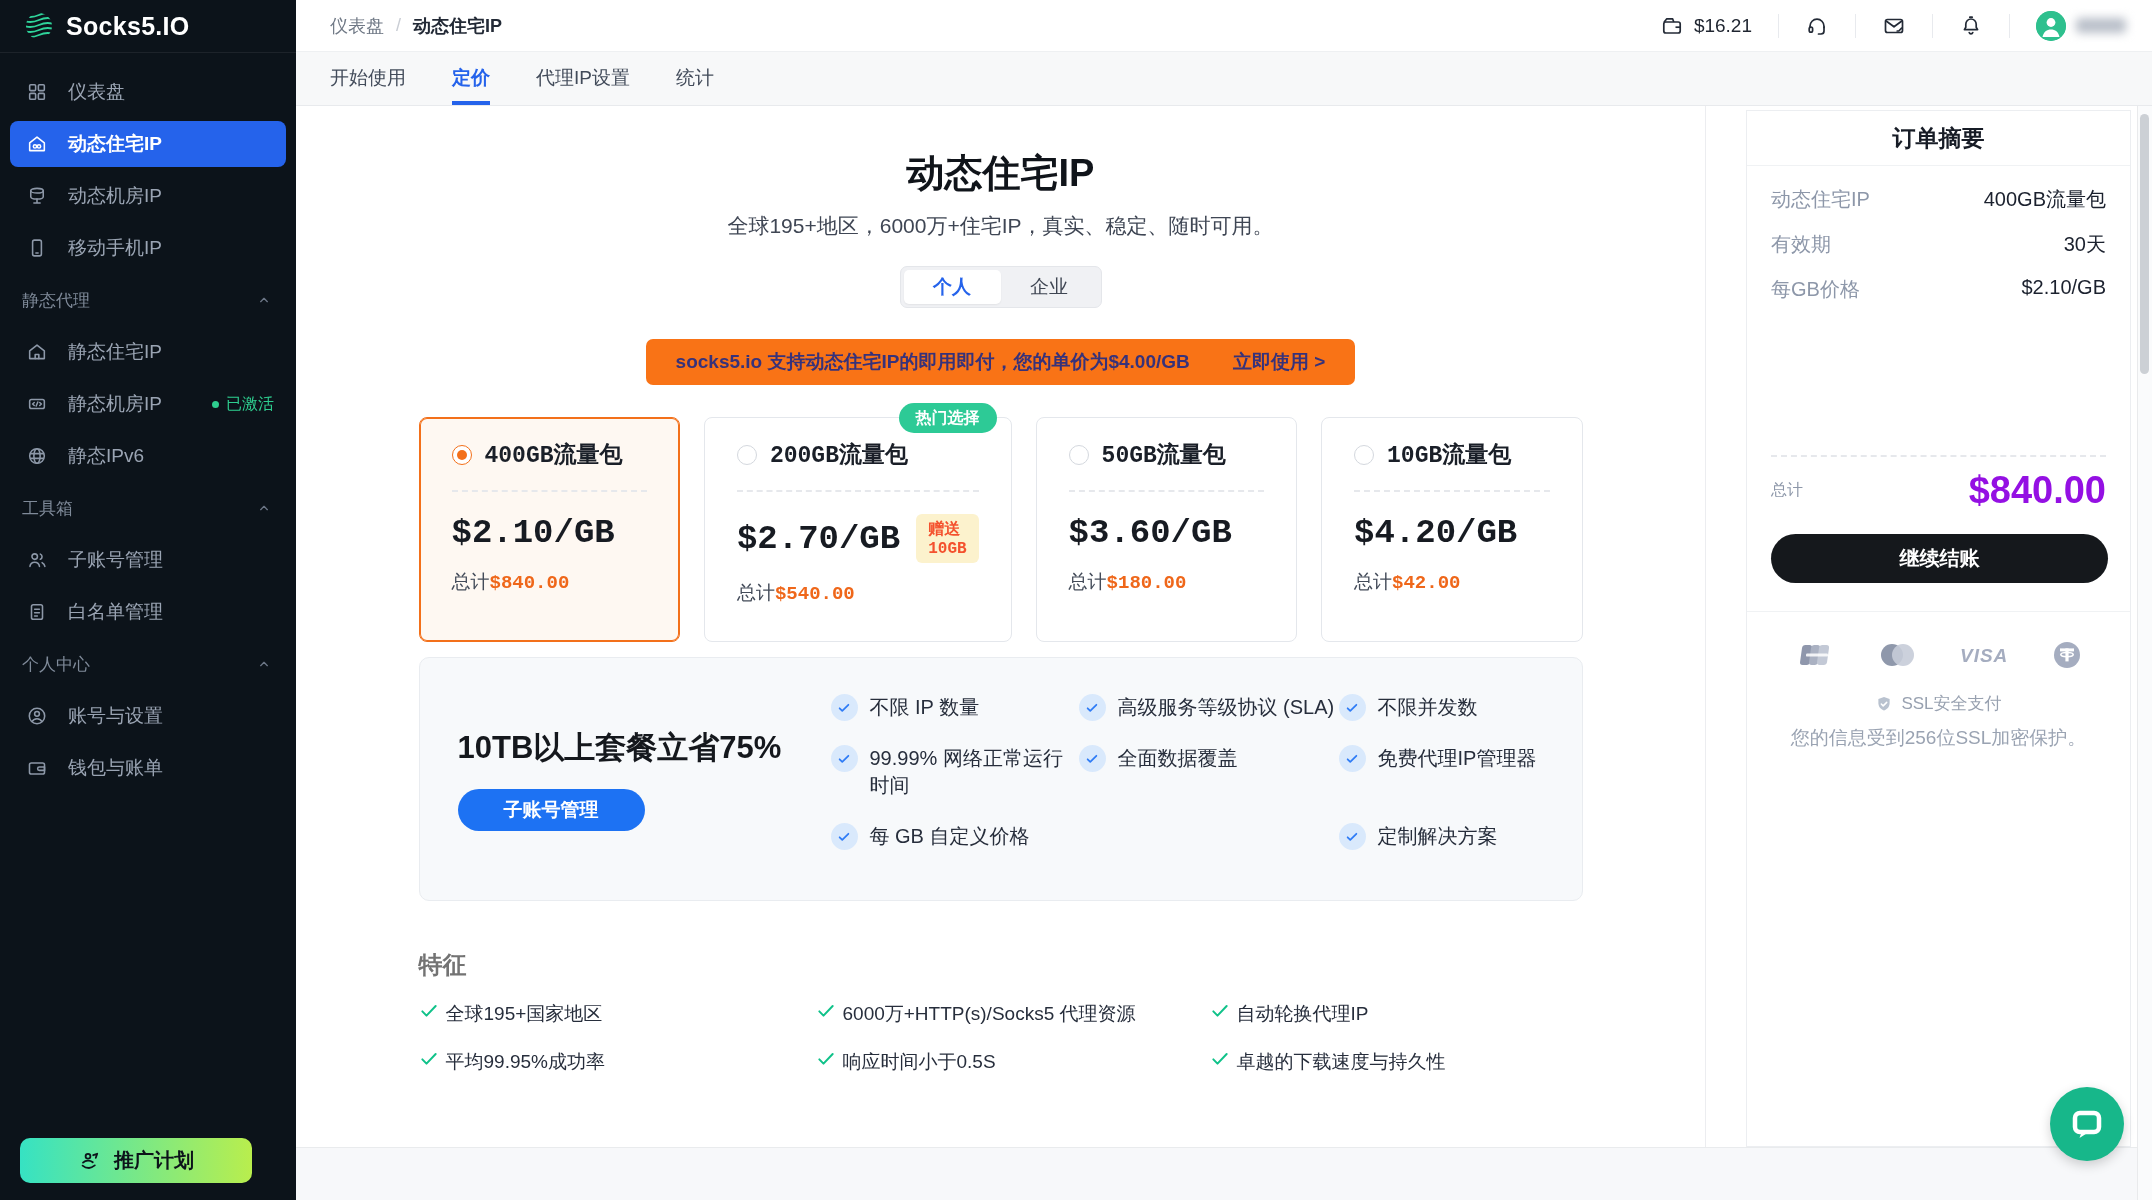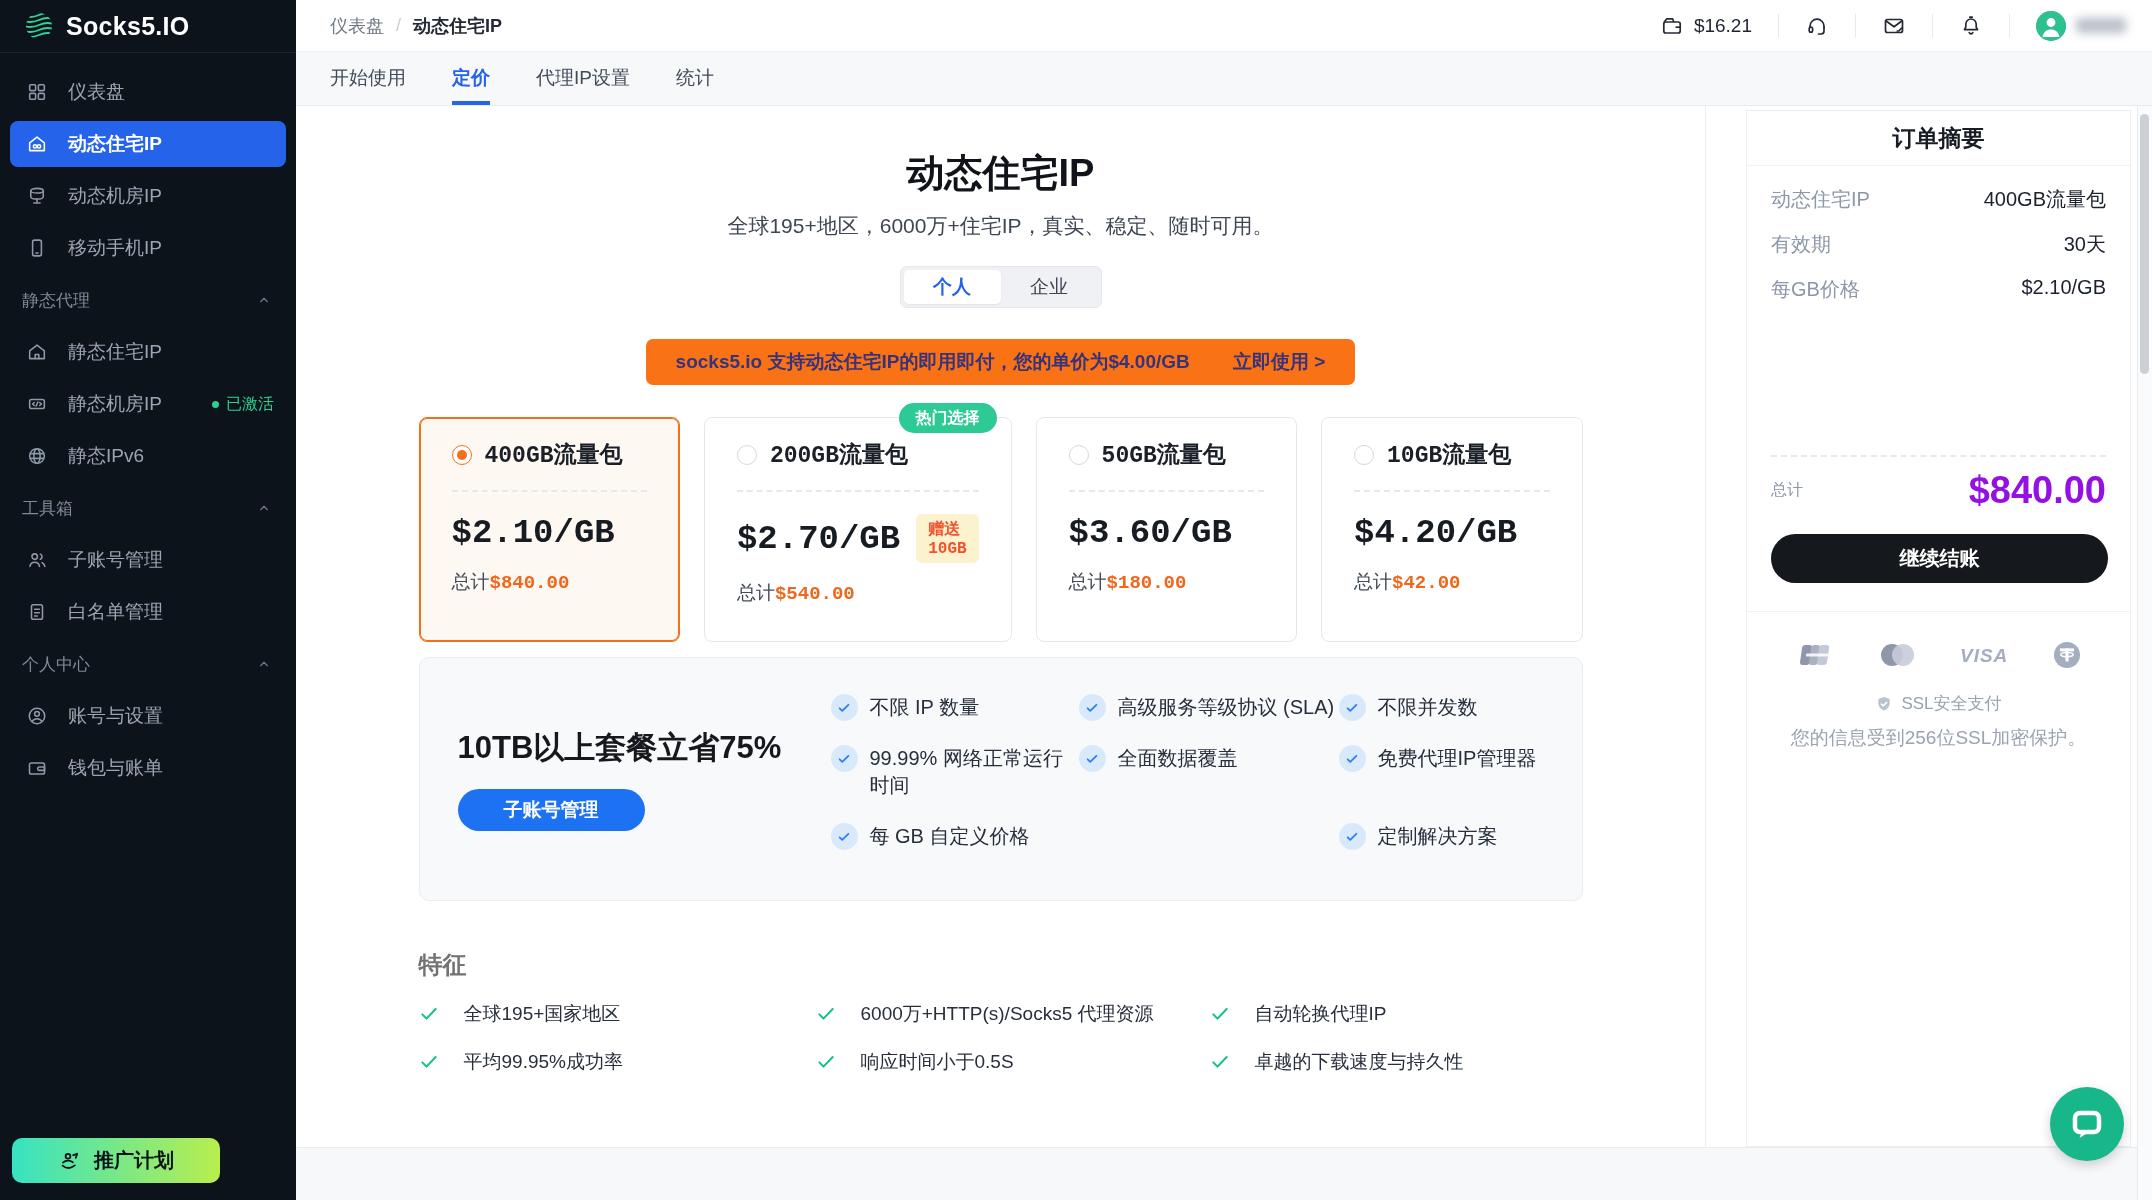--- a/index.html
+++ b/index.html
@@ -18,21 +18,21 @@
   .menu { padding:16px 10px 0; }
   .si-row { height:46px; margin-bottom:6px; display:flex; align-items:center; gap:20px;
             padding:0 12px 0 16px; border-radius:8px; color:#9aa4b3; font-size:19px; cursor:pointer; }
   .si-row .ic { color:#8d98a8; flex:0 0 22px; }
   .si-row.active { background:#2563eb; color:#ffffff; font-weight:600; }
   .si-row.active .ic { color:#fff; }
   .si-sec { height:46px; margin-bottom:6px; display:flex; align-items:center; justify-content:space-between;
             padding:0 14px 0 12px; color:#7f8a99; font-size:17px; cursor:pointer; }
   .si-badge { margin-left:auto; color:#2ece8f; font-size:16px; display:flex; align-items:center; gap:7px; }
   .si-badge::before { content:""; width:7px; height:7px; border-radius:50%; background:#2ece8f; }
-  .promo-btn { position:absolute; left:12px; bottom:17px; width:208px; height:45px; border-radius:10px;
+  .promo-btn { position:absolute; left:20px; bottom:17px; width:232px; height:45px; border-radius:10px;
                background:linear-gradient(90deg,#36e2c3,#b9ee4d); display:flex; align-items:center;
                justify-content:center; gap:12px; color:#0c131a; font-size:20px; font-weight:700; cursor:pointer; }
 
   
   .topbar { position:absolute; left:296px; top:0; right:0; height:52px; background:#fff;
             border-bottom:1px solid #eef0f2; display:flex; align-items:center; justify-content:space-between; }
   .breadcrumb { display:flex; align-items:center; padding-left:34px; font-size:18px; }
   .bc-root { color:#6f7885; }
   .bc-sep { color:#c9cdd4; margin:0 12px; }
   .bc-cur { color:#232a36; font-weight:600; }
@@ -89,21 +89,21 @@
   .ent-cta { margin-top:20px; width:187px; height:42px; border-radius:21px; background:#1d72f3; color:#fff;
              font-size:19px; font-weight:600; border:none; display:flex; align-items:center; justify-content:center; cursor:pointer; }
   .ent-cols { display:flex; margin-top:36px; }
   .ent-col { width:248px; display:flex; flex-direction:column; gap:24px; }
   .chk { display:flex; gap:12px; font-size:20px; color:#272e3c; line-height:27px; }
   .chk .cc { flex:0 0 27px; width:27px; height:27px; border-radius:50%; background:#d9e9fc; display:flex;
              align-items:center; justify-content:center; }
 
   .feat-title { margin-top:48px; font-size:24px; font-weight:700; color:#737373; }
   .feat-grid { margin-top:20px; display:grid; grid-template-columns:397px 394px auto; row-gap:22px; }
-  .feat-item { display:flex; align-items:center; gap:25px; font-size:19px; color:#272e3c; }
+  .feat-item { display:flex; align-items:flex-start; gap:7px; font-size:19px; color:#272e3c; }
 
   
   .order { position:absolute; left:1746px; top:110px; width:385px; height:1037px; background:#fff;
            border:1px solid #eceef1; }
   .os-head { height:55px; display:flex; align-items:center; justify-content:center; font-size:23px;
              font-weight:600; color:#171c26; border-bottom:1px solid #f0f2f4; }
   .os-rows { padding:20px 24px 0; display:flex; flex-direction:column; gap:18px; }
   .os-row { display:flex; justify-content:space-between; font-size:20px; }
   .os-label { color:#8d97a9; }
   .os-val { color:#1b212e; }

